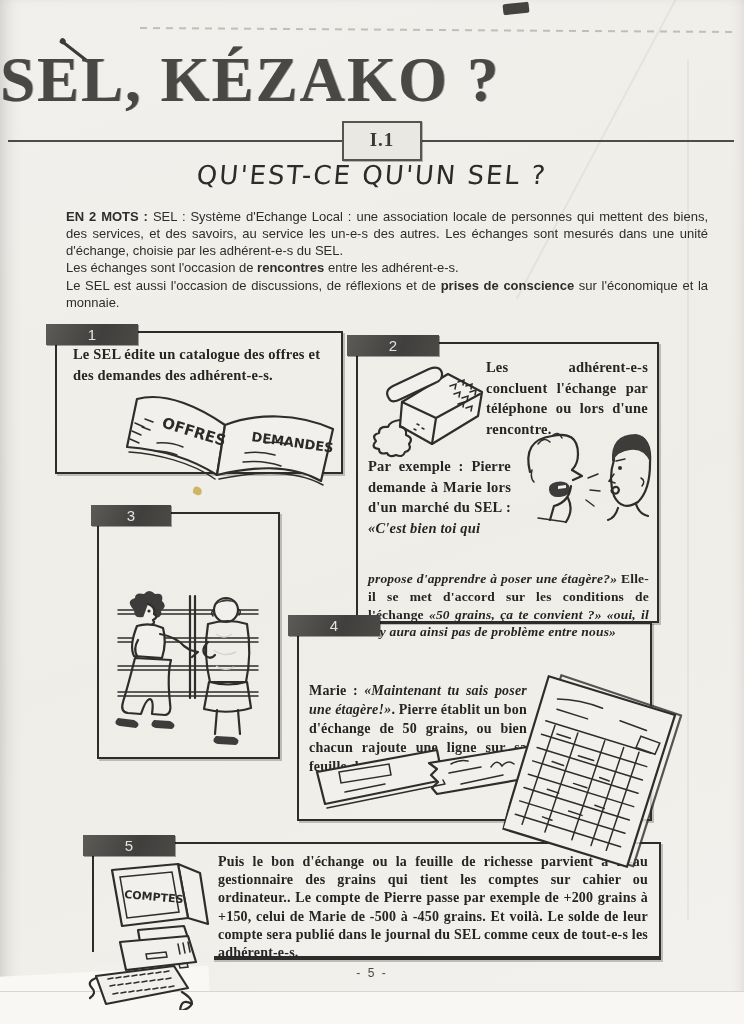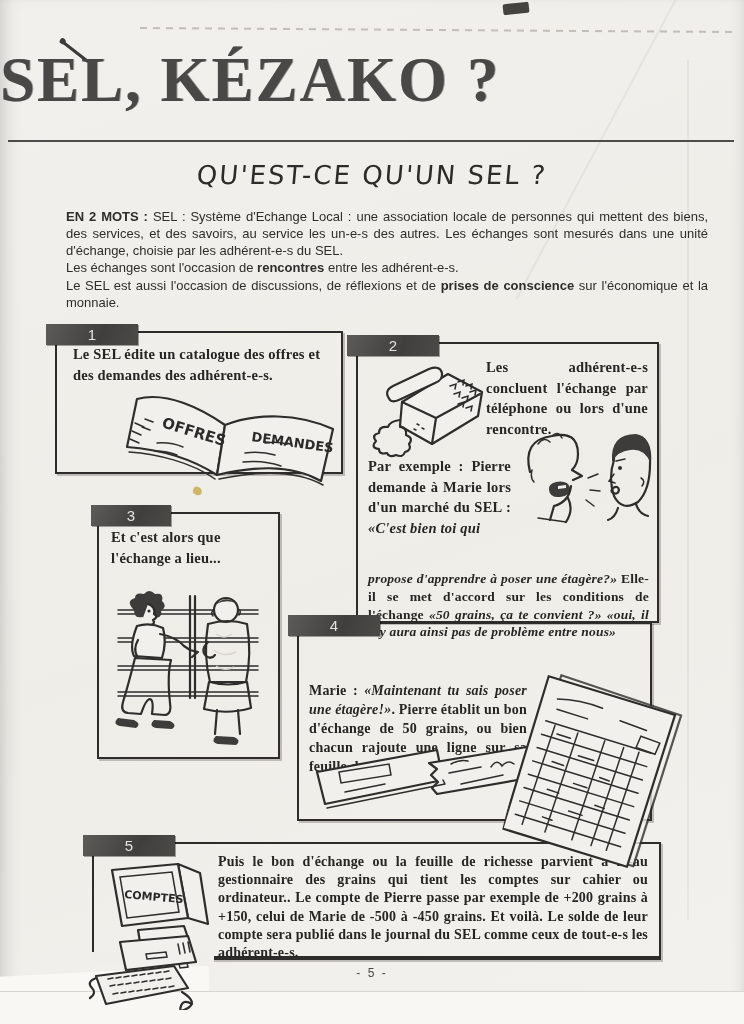--- a/index.html
+++ b/index.html
@@ -87,20 +87,21 @@
   <div class="crease-d"></div>
   <div class="scanline"></div>
   <div class="smudge"></div>
   <div class="pen-mark"></div>
   <div class="speck-y"></div>
   <div class="bottom-wedge"></div>
   <div class="bottom-band"></div>
 
   <div class="title">SEL, KÉZAKO ?</div>
   <div class="rule"></div>
+  <div class="badge">I.1</div>
   <div class="subtitle">QU'EST-CE QU'UN SEL ?</div>
 
   <div class="intro">
     <p class="just"><span class="b">EN 2 MOTS : </span><span>SEL : Système d'Echange Local : une association locale de personnes qui mettent des biens, des services, et des savoirs, au service les un-e-s des autres. Les échanges sont mesurés dans une unité d'échange, choisie par les adhérent-e-s du SEL.</span></p>
     <p><span>Les échanges sont l'occasion de </span><span class="b">rencontres</span><span> entre les adhérent-e-s.</span></p>
     <p class="just"><span>Le SEL est aussi l'occasion de discussions, de réflexions et de </span><span class="b">prises de conscience</span><span> sur l'économique et la monnaie.</span></p>
   </div>
 
   <div class="frame" id="box1">
     <div class="tab">1</div>
@@ -144,21 +145,20 @@
       <path class="thin" d="M148,41 l9,-2 M146,54 l-5,7 l6,2"></path>
       <path class="ln" d="M145,68 q5,-3 6,2 q-1,5 -6,3 q-3,-2 0,-5 z"></path>
       <path class="thin" d="M173,58 q5,3 1,8"></path>
       <path class="ln" d="M168,84 q3,10 12,12 M150,88 q-3,10 -10,12"></path>
     </svg>
     <div class="boxtext" id="box2-dialogue"><span class="b i">propose d'apprendre à poser une étagère?»</span><span class="b"> Elle-il se met d'accord sur les conditions de l'échange </span><span class="b i">«50 grains, ça te convient ?» «oui, il n'y aura ainsi pas de problème entre nous»</span></div>
   </div>
 
   <div class="frame" id="box3">
     <div class="tab">3</div>
-    <div class="boxtext"><span class="b">Et c'est alors que l'échange a lieu...</span></div>
     <svg id="people-svg" width="168" height="162" viewBox="0 0 168 162">
       <defs>
         <pattern id="plaid" width="9" height="9" patternUnits="userSpaceOnUse" patternTransform="rotate(35)">
           <path d="M0,1 H9 M0,5 H9" stroke="#3a3938" stroke-width="1.1"></path>
           <path d="M1,0 V9 M5,0 V9" stroke="#3a3938" stroke-width="0.8"></path>
         </pattern>
         <pattern id="stripes" width="6" height="6" patternUnits="userSpaceOnUse">
           <path d="M2,0 V6" stroke="#3a3938" stroke-width="1.5"></path>
         </pattern>
       </defs>

